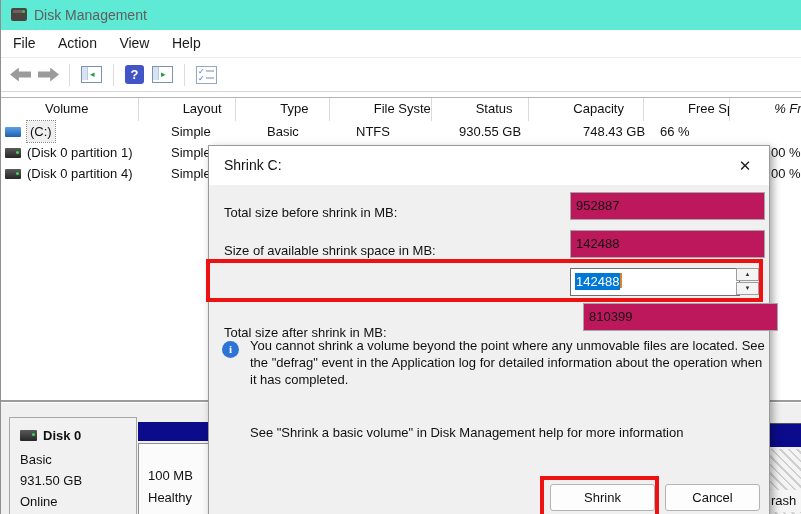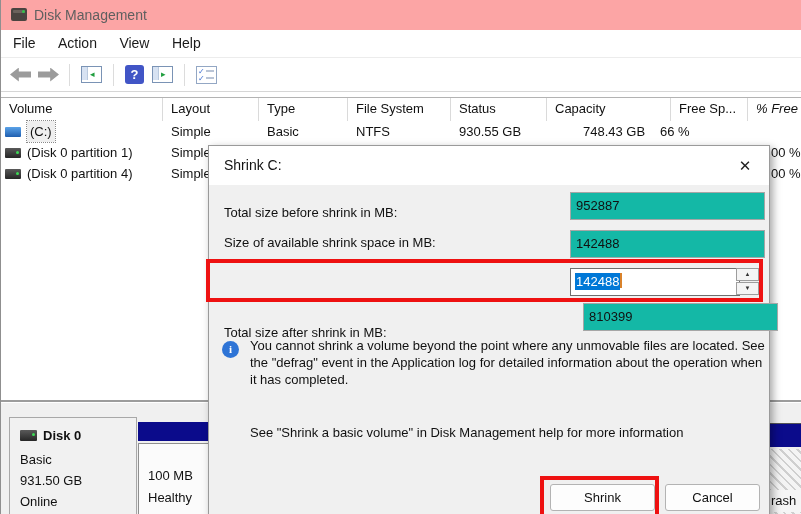--- a/index.html
+++ b/index.html
@@ -1,20 +1,20 @@
 <!DOCTYPE html>
 <html><head>
 <meta charset="utf-8">
 <style>
   html,body{margin:0;padding:0;background:#cfcfcf;}
   #screen{position:relative;width:801px;height:514px;background:#ffffff;overflow:hidden;
           font-family:"Liberation Sans", sans-serif;color:#111;border-left:1px solid #8f8f8f;
           -webkit-font-smoothing:antialiased;}
   
-  .titlebar{position:absolute;left:0;top:0;width:801px;height:30px;background:#fca5a5;}
+  .titlebar{position:absolute;left:0;top:0;width:801px;height:30px;background:#5eead4;}
   .app-icon{position:absolute;left:10px;top:8px;width:16px;height:13px;background:#4a4440;border-radius:2px;}
   .app-icon::before{content:"";position:absolute;left:2px;top:2px;width:12px;height:3px;background:#6b625c;border-radius:1px;}
   .app-icon::after{content:"";position:absolute;right:2px;top:2px;width:3px;height:3px;background:#35c24a;border-radius:50%;}
   .title-text{position:absolute;left:33px;top:0;height:30px;line-height:30px;font-size:14px;color:#5f5f5f;}
   
   .menubar{position:absolute;left:0;top:30px;width:801px;height:27px;background:#fff;border-bottom:1px solid #ececec;}
   .menu-item{display:inline-block;margin-left:0;padding:0 9px;height:27px;line-height:27px;font-size:14px;color:#1a1a1a;cursor:default;}
   .menu-item:first-child{margin-left:3px;}
   
   .toolbar{position:absolute;left:0;top:58px;width:801px;height:33px;background:#fff;border-bottom:1px solid #d6d6d6;
@@ -27,21 +27,21 @@
   .win-ic .bar{position:absolute;left:0;top:0;width:5px;height:13px;background:#d7e2f2;border-right:1px solid #b9c9de;}
   .win-ic .tri{position:absolute;font-size:9px;color:#1f9e3e;top:1px;left:8px;line-height:13px;}
   .help-ic{width:19px;height:19px;background:#4155c6;border-radius:3px;color:#fff;font-weight:bold;
            font-size:13px;text-align:center;line-height:19px;margin:0 4px;}
   .chk-ic{position:relative;width:19px;height:16px;border:1px solid #93a7c4;background:#fff;margin:0 4px;}
   .chk-ic .ck{position:absolute;font-size:8px;color:#3e6fd0;line-height:8px;}
   .chk-ic .ln{position:absolute;width:8px;height:2px;background:#b9c4d6;}
   
   .thead{position:absolute;left:0;top:97px;width:801px;height:23px;background:#fff;
          border-top:1px solid #b3b3b3;border-bottom:1px solid #d9d9d9;display:flex;font-size:13px;}
-  .th{box-sizing:border-box;border-right:1px solid #dadada;padding:3px 0 0 8px;white-space:nowrap;overflow:hidden;}
+  .th{box-sizing:border-box;border-right:1px solid #dadada;padding:3px 0 0 8px;white-space:nowrap;overflow:hidden;margin-left:36px;}
   .tbody{position:absolute;left:0;top:121px;width:801px;height:279px;background:#fff;font-size:13px;}
   .tr{display:flex;height:21px;line-height:21px;white-space:nowrap;}
   .td{box-sizing:border-box;padding-left:8px;overflow:visible;white-space:nowrap;}
   .vol-cell{display:flex;align-items:center;padding-left:4px;}
   .drive-ic{position:relative;width:16px;height:10px;border-radius:1px;margin-right:6px;flex:none;}
   .drive-blue{background:linear-gradient(#5aa2e8,#1f5fb0);}
   .drive-dark{background:linear-gradient(#5a5a5a,#262626);}
   .drive-dark::after,.drive-green-dot::after{content:"";position:absolute;right:2px;top:3px;width:3px;height:3px;background:#3ddb55;border-radius:50%;}
   .c-label{padding:0 3px;background:#efefef;outline:1px dotted #8a8a8a;}
   
@@ -62,21 +62,21 @@
            background:repeating-linear-gradient(45deg,#f4f4f4 0 4px,#cfcfcf 4px 6px);}
   .pr-label{position:absolute;left:0;top:41px;width:33px;height:22px;background:#f5f5f5;font-size:13px;line-height:22px;padding-left:1px;}
   
   .dialog{position:absolute;left:207px;top:145px;width:560px;height:380px;background:#f0f0f0;
           border:1px solid #9a9a9a;box-shadow:3px 3px 8px rgba(0,0,0,.35);z-index:5;font-size:13px;}
   .dlg-title{position:absolute;left:0;top:0;width:100%;height:39px;background:#fff;}
   .dlg-title-text{position:absolute;left:15px;top:0;height:39px;line-height:39px;font-size:14px;}
   .dlg-close{position:absolute;right:12px;top:8px;width:24px;height:24px;text-align:center;line-height:24px;
              font-size:15px;color:#222;cursor:default;}
   .fld-label{position:absolute;left:15px;height:18px;line-height:18px;white-space:nowrap;}
-  .fld-box{position:absolute;left:361px;width:188px;height:26px;line-height:26px;background:#14b8a6;
+  .fld-box{position:absolute;left:361px;width:188px;height:26px;line-height:26px;background:#be185d;
            border:1px solid #a6a6a6;padding-left:5px;box-sizing:content-box;}
   .input-box{position:absolute;left:361px;top:122px;width:164px;height:26px;background:#fff;border:1px solid #6e6e6e;
              line-height:26px;padding-left:4px;}
   .sel-text{background:#0078d7;color:#fff;padding:1px 1px;}
   .caret{display:inline-block;width:2px;height:15px;background:#d9822b;vertical-align:-2px;}
   .spinner{position:absolute;left:527px;top:122px;width:23px;height:28px;}
   .spin-btn{position:absolute;left:0;width:23px;height:13px;background:#f4f4f4;border:1px solid #9d9d9d;
             box-sizing:border-box;text-align:center;font-size:6px;line-height:11px;color:#333;}
   .spin-up{top:0;}
   .spin-down{top:14px;}
@@ -210,21 +210,21 @@
 
   <div class="dialog">
     <div class="dlg-title">
       <div class="dlg-title-text">Shrink C:</div>
       <div class="dlg-close">✕</div>
     </div>
 
     <div class="fld-label" style="top:58px;">Total size before shrink in MB:</div>
     <div class="fld-box" style="top:46px;">952887</div>
 
-    <div class="fld-label" style="top:88px;">Size of available shrink space in MB:</div>
+    <div class="fld-label" style="top:96px;">Size of available shrink space in MB:</div>
     <div class="fld-box" style="top:84px;">142488</div>
 
     <div class="input-box">
       <span class="sel-text">142488</span><span class="caret"></span>
     </div>
     <div class="spinner">
       <div class="spin-btn spin-up">▲</div>
       <div class="spin-btn spin-down">▼</div>
     </div>
 

